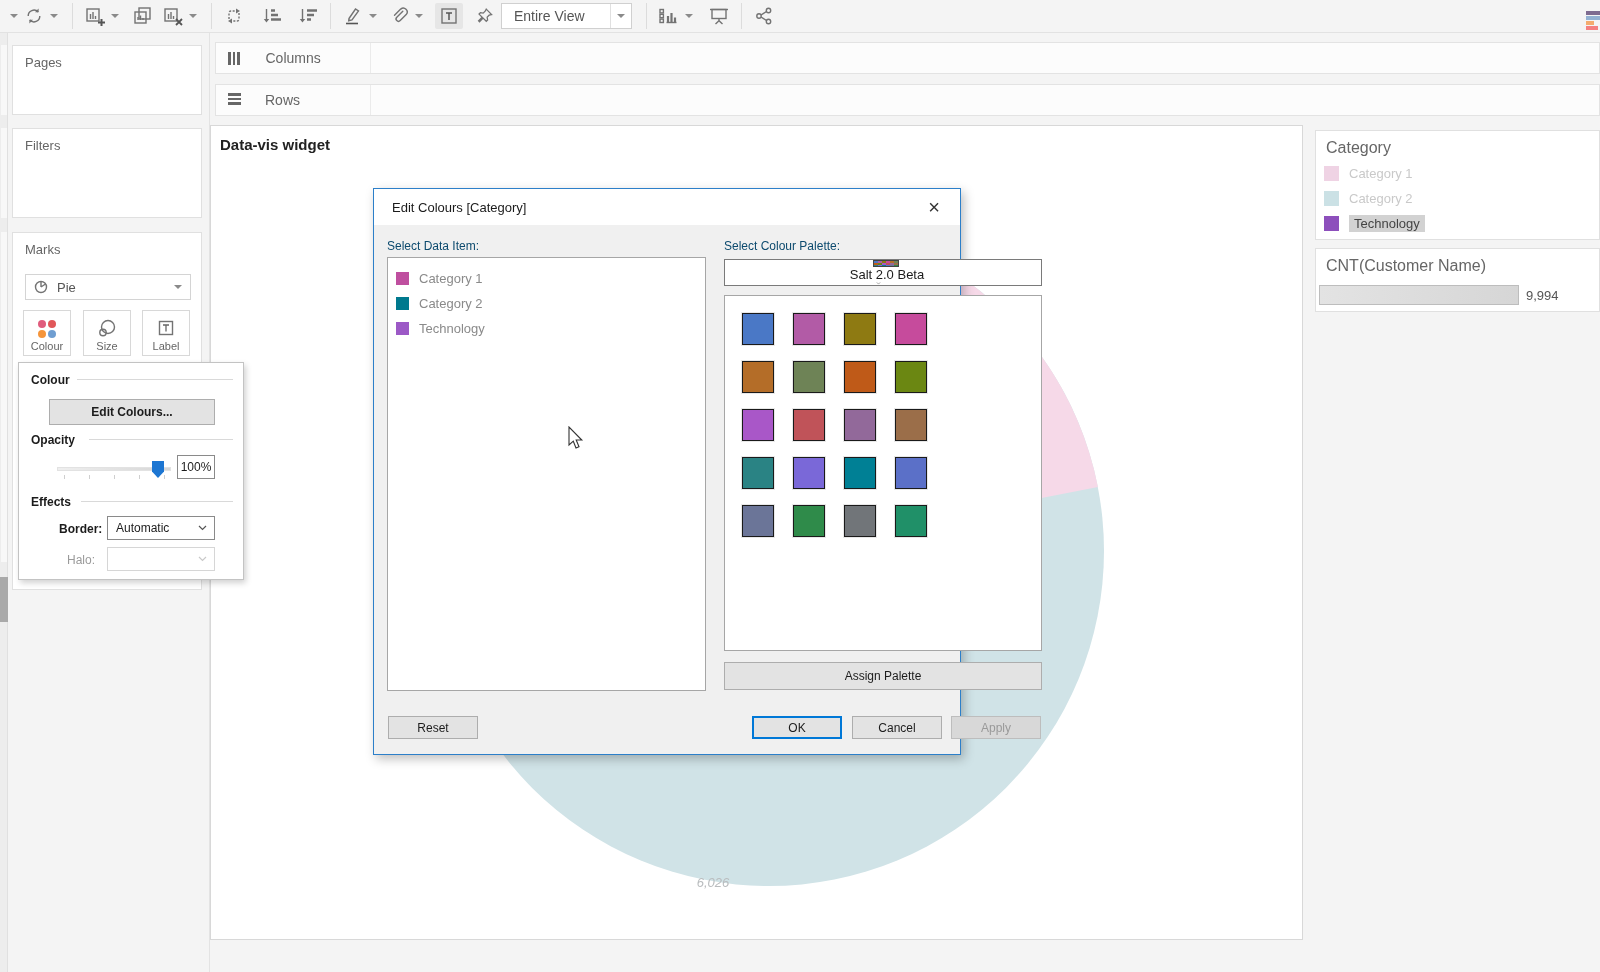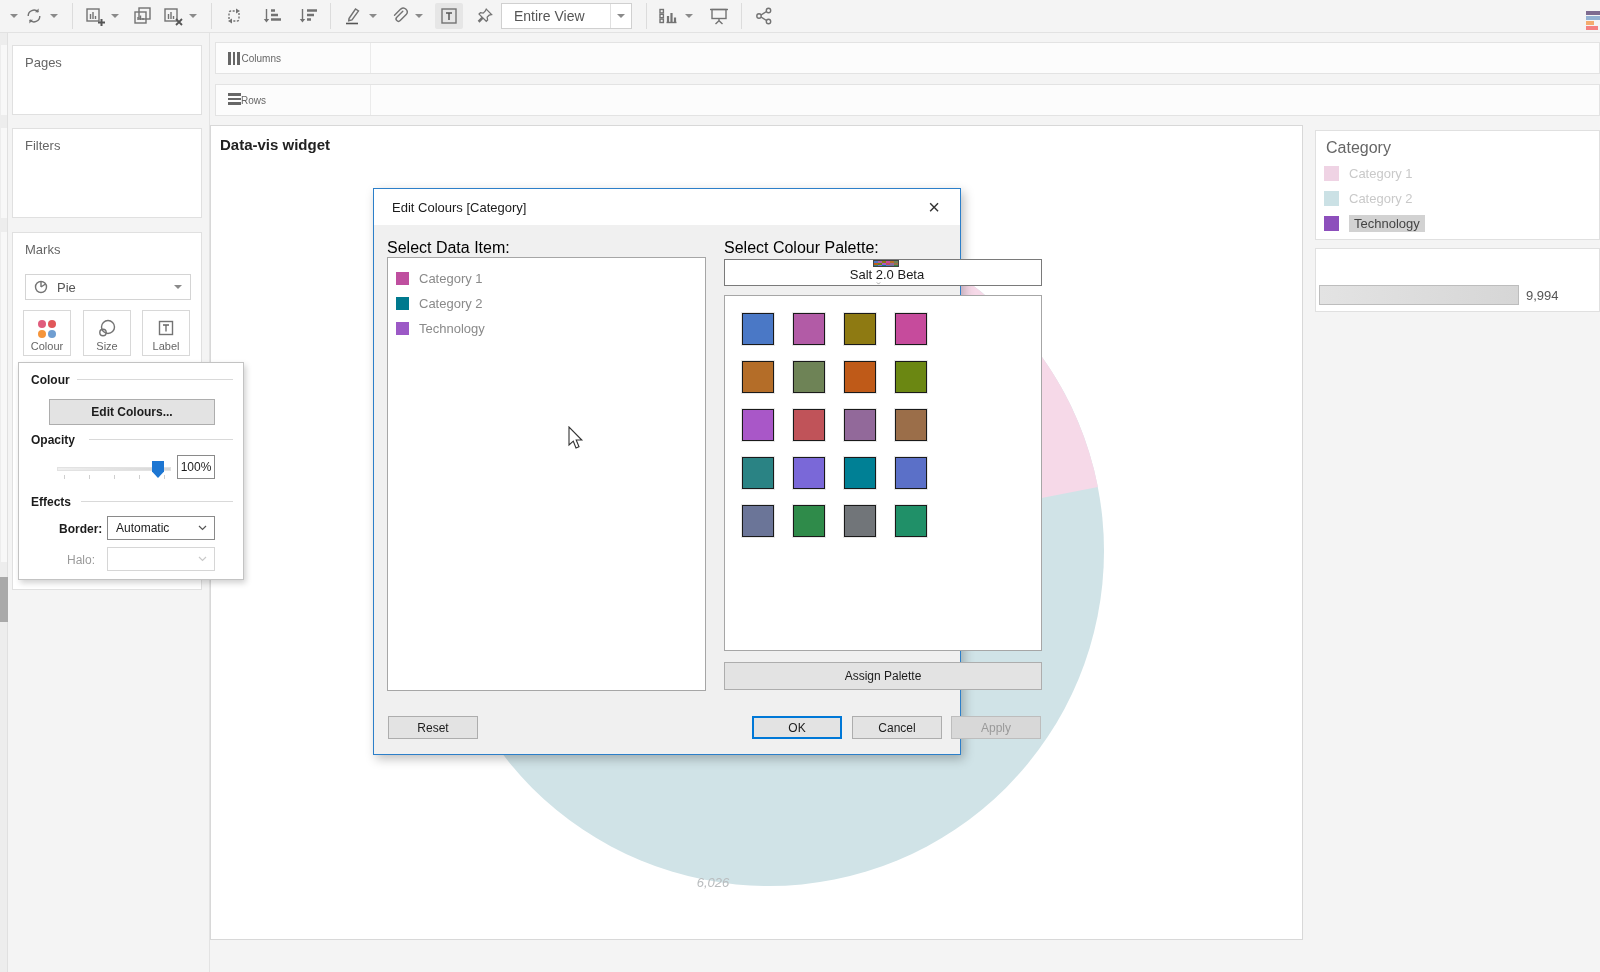--- a/index.html
+++ b/index.html
@@ -67,40 +67,40 @@
   .win-select { position:absolute; left:88px; width:108px; height:24px; background:#fff;
     border:1px solid #8a8a8a; display:flex; align-items:center; font-size:12px; color:#1c1c1c;
     padding-left:8px; cursor:pointer; }
   .win-select svg { position:absolute; right:7px; }
   .disabled-select { border-color:#d6d6d6; color:#b0b0b0; pointer-events:none; }
 
   
   .shelf { position:absolute; left:215px; right:0; height:32px; background:#fcfcfc; border:1px solid #e3e3e3;
     display:flex; align-items:center; }
   .shelf-head { width:155px; height:100%; display:flex; align-items:center; border-right:1px solid #ebebeb; }
-  .shelf-head .sh-label { color:#666; font-size:10px; margin-left:0; }
+  .shelf-head .sh-label { color:#666; font-size:14px; margin-left:24px; }
   .col-icon { display:flex; margin-left:12px; }
   .col-icon i { width:2.5px; height:13px; background:#666; margin-right:2px; }
   .row-icon { display:flex; flex-direction:column; margin-left:12px; }
   .row-icon i { width:13px; height:2.5px; background:#666; margin-bottom:2px; }
 
   
   #sheet { left:210px; top:125px; width:1093px; height:815px; background:#fff; border:1px solid #d8d8d8; overflow:hidden; }
   #sheet-title { position:absolute; left:9px; top:10px; font-size:15px; font-weight:bold; color:#222; }
   #pie-label { position:absolute; left:467px; top:749px; width:70px; text-align:center; font-size:13px; }
 
   
   #dialog { left:373px; top:188px; width:588px; height:567px; background:#f0f0f0;
     border:1px solid #2c7fc9; box-shadow:3px 4px 10px rgba(0,0,0,.25); z-index:40; }
   #dlg-titlebar { position:absolute; left:0; top:0; right:0; height:36px; background:#fff;
     display:flex; align-items:center; }
   #dlg-title { margin-left:18px; font-size:13px; color:#1b1b1b; }
   #dlg-close { margin-left:auto; margin-right:12px; width:28px; height:28px; display:flex;
     align-items:center; justify-content:center; font-size:20px; font-weight:300; color:#333; cursor:pointer; }
-  .dlg-label { position:absolute; font-size:16px; color:#000000; }
+  .dlg-label { position:absolute; font-size:12px; color:#0c4a6e; }
   #data-item-list { position:absolute; left:13px; top:68px; width:319px; height:434px; background:#fff;
     border:1px solid #a6a6a6; padding-top:8px; overflow:hidden; }
   .di-row { display:flex; align-items:center; height:25px; padding-left:8px; cursor:pointer; }
   .di-swatch { width:13px; height:13px; margin-right:10px; }
   .di-label { font-size:13px; color:#8a8a8a; }
   #palette-combo { position:absolute; left:350px; top:70px; width:318px; height:27px; background:#fff;
     border:1px solid #7a7a7a; display:flex; align-items:center; cursor:pointer;flex-direction:column; }
   #palette-thumb { width:26px; height:16px; margin-left:6px; border:1px solid #444;
     display:grid; grid-template-columns:repeat(6,1fr); grid-template-rows:repeat(3,1fr); }
   #palette-combo .pc-label { margin-left:8px; font-size:13px; color:#1b1b1b; flex:1; }
@@ -463,19 +463,20 @@
         <span class="lg-swatch" style="background: rgb(203, 225, 229);"></span>
         <span class="lg-label dim">Category 2</span>
       </div>
       <div class="lg-row">
         <span class="lg-swatch" style="background: rgb(141, 79, 188);"></span>
         <span class="lg-label sel">Technology</span>
       </div>
     </div>
 </div>
 <div id="cnt-card" class="card abs">
+  <div class="legend-title">CNT(Customer Name)</div>
   <div id="cnt-bar"></div>
   <div id="cnt-value">9,994</div>
 </div>
 
 <svg id="cursor" class="abs" width="18" height="26" viewBox="0 0 18 26">
   <path d="M1 1 L1 19 L5.3 15.2 L8 22 L11 20.8 L8.2 14 L13.8 14 Z" fill="#fff" stroke="#333" stroke-width="1.1"></path>
 </svg>
 
 </body></html>

